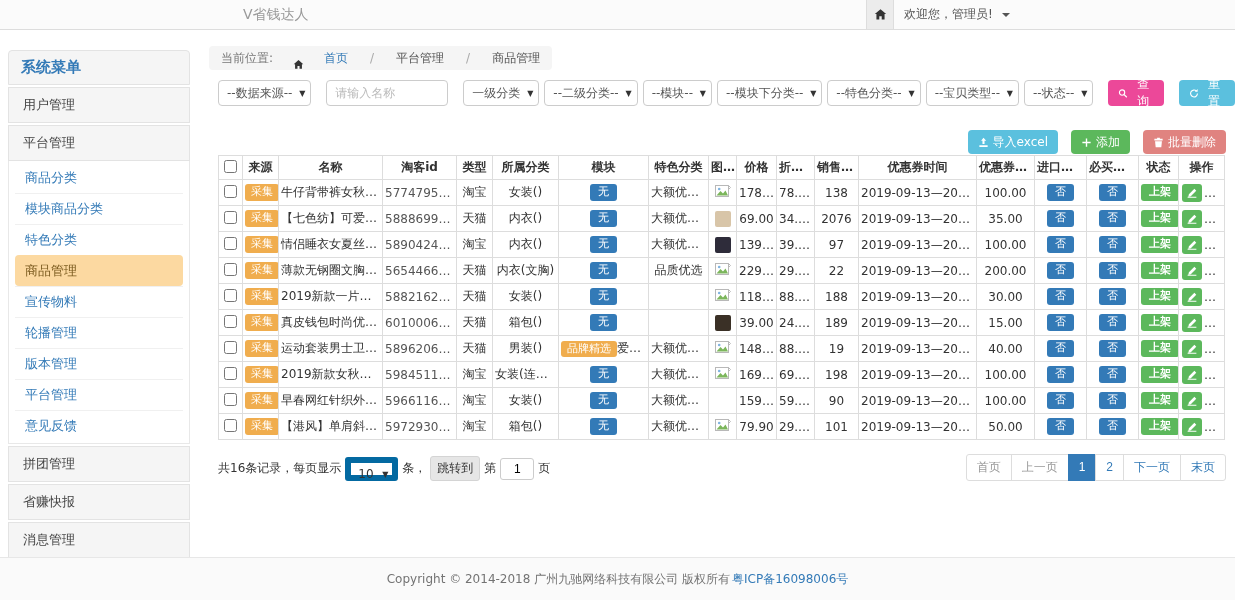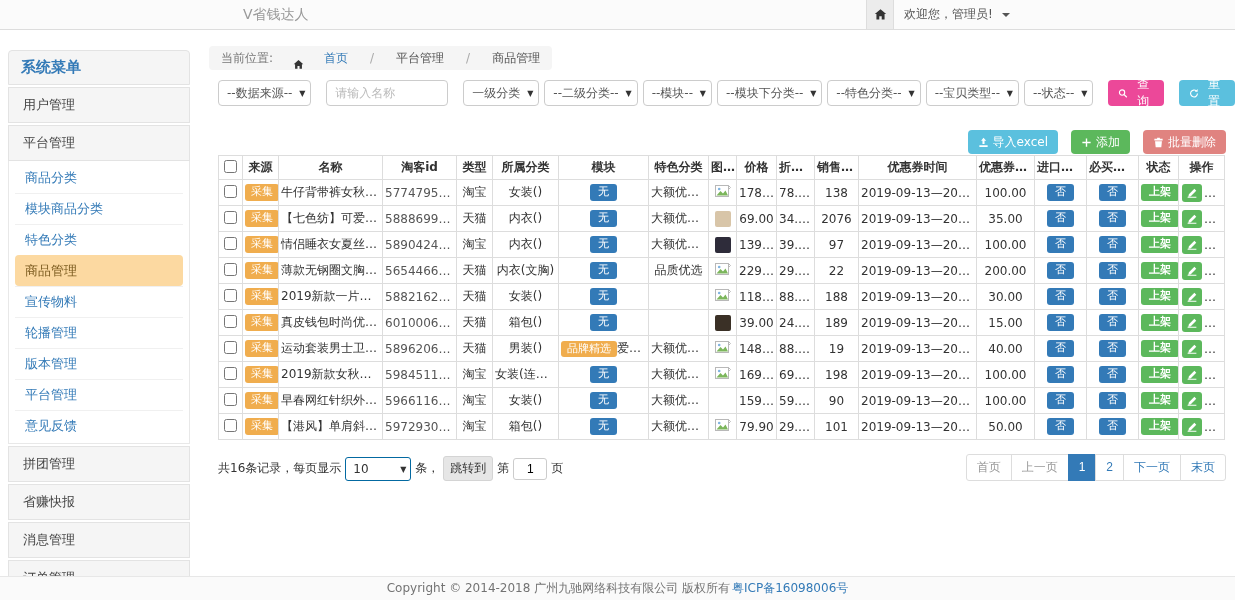--- a/index.html
+++ b/index.html
@@ -62,34 +62,34 @@
   .badge-green { background:#5cb85c; padding:2px 8px;font-weight:bold; }
   .op-btn { display:inline-flex; align-items:center; justify-content:center; width:20px; height:18px;
     border:none; border-radius:3px; cursor:pointer; vertical-align:middle; margin:0 1px; padding:0; }
   .op-edit { background:#5cb85c; }
   .op-del { background:#d9534f; }
   .thumb { display:inline-block; width:16px; height:16px; vertical-align:middle; border-radius:2px; }
   .row-check, .hdr-check { width:13px; height:13px; }
 
   
   .pager-left { position:absolute; left:218px; top:456px; display:flex; align-items:center; gap:4px; color:#333;justify-content:space-between; }
-  .pp-select { position:relative; height:24px; line-height:22px; width:66px; border:1px solid #0369a1; border-radius:3px; padding:0 14px 0 7px; background:#fff; cursor:pointer; }
+  .pp-select { position:relative; height:24px; line-height:22px; width:53px; border:6px solid #0369a1; border-radius:3px; padding:0 14px 0 7px; background:#fff; cursor:pointer; }
   .pp-select .sel-arrow { position:absolute; right:4px; top:0; font-size:8px; line-height:24px; color:#333; }
   .jump-chip { background:#e6e6e6; border:1px solid #d4d4d4; border-radius:3px; padding:3px 6px; color:#333; cursor:pointer; }
   .page-input { width:34px; height:22px; border:1px solid #ccc; border-radius:3px; text-align:center; font-size:12px; }
   .pager-right { position:absolute; right:9px; top:454px; display:flex; }
   .pg-btn { height:27px; line-height:25px; padding:0 10px; background:#fff; border:1px solid #ddd; margin-left:-1px;
     color:#337ab7; cursor:pointer; font-size:12px; }
   .pg-btn:first-child { border-radius:3px 0 0 3px; margin-left:0; }
   .pg-btn:last-child { border-radius:0 3px 3px 0; }
   .pg-btn.disabled { color:#999; cursor:default; }
   .pg-btn.active { background:#337ab7; border-color:#337ab7; color:#fff; }
 
   
-  .footer { position:absolute; left:0; right:0; bottom:0; height:24px; background:#fafafa; border-top:1px solid #e7e7e7;
+  .footer { position:absolute; left:0; right:0; bottom:0; height:43px; background:#fafafa; border-top:1px solid #e7e7e7;
     display:flex; align-items:center; justify-content:center; gap:2px; color:#737373; z-index:6; }
   .footer .icp { color:#337ab7; cursor:pointer; }
 </style>
 </head>
 <body>
 
 <div class="page">
 
   <header class="topbar">
     <span class="app-title">V省钱达人</span>

